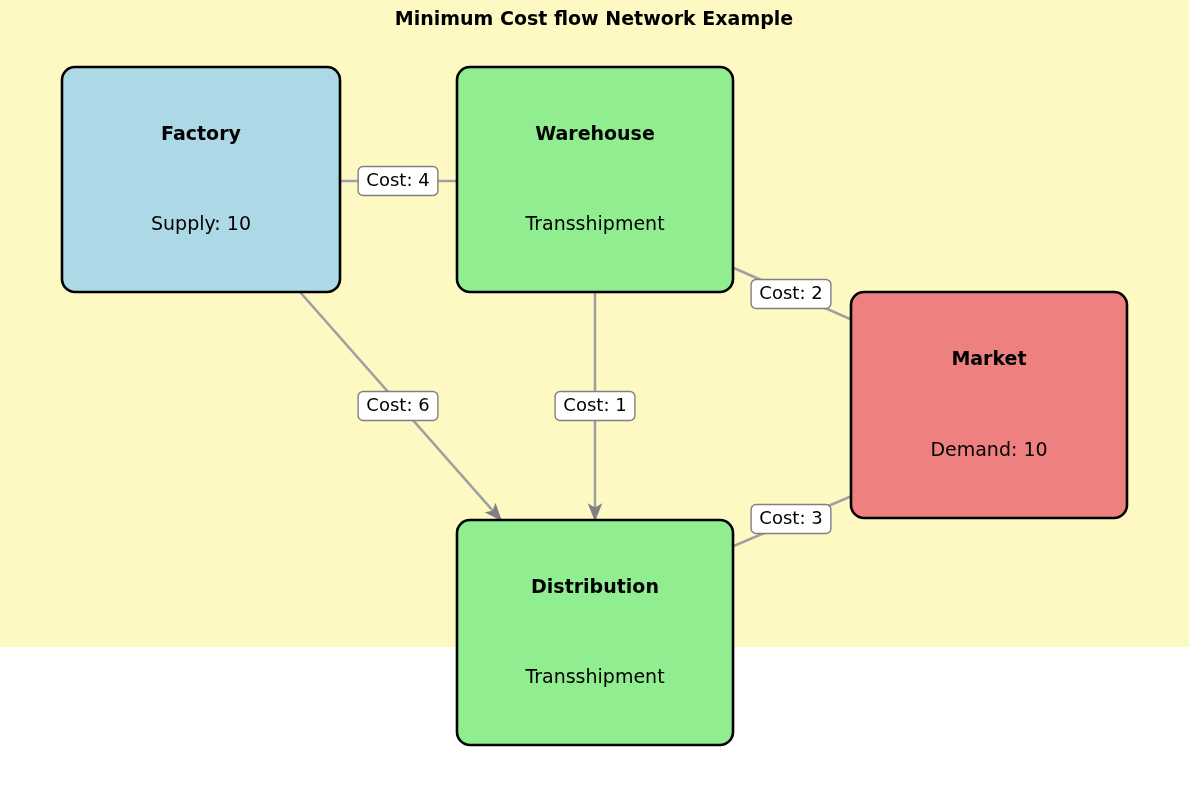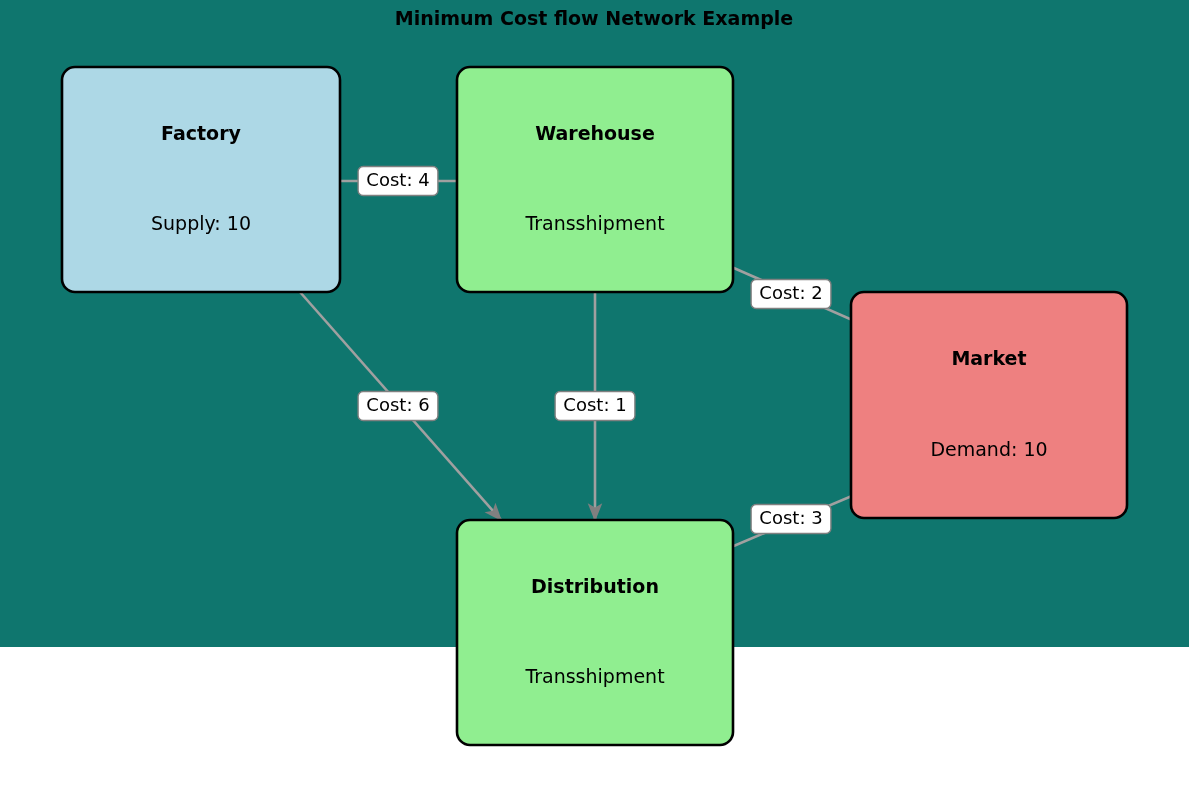--- a/index.html
+++ b/index.html
@@ -10,21 +10,21 @@
   body {
     width: 1189px;
     height: 790px;
     font-family: "DejaVu Sans", sans-serif;
     overflow: hidden;
   }
   #canvas {
     position: relative;
     width: 1189px;
     height: 647px;
-    background: #0f766e;
+    background: #fef9c3;
   }
   #diagram-svg {
     position: absolute;
     inset: 0;
     width: 1189px;
     height: 790px;
     display: block;
   }
   .chart-title {
     font-family: "DejaVu Sans", sans-serif;

